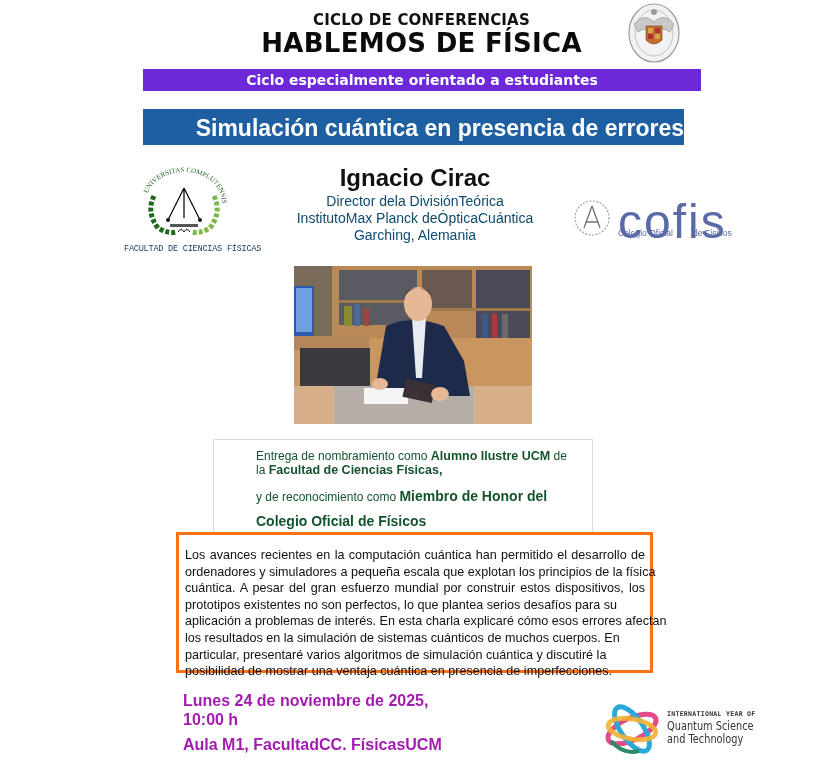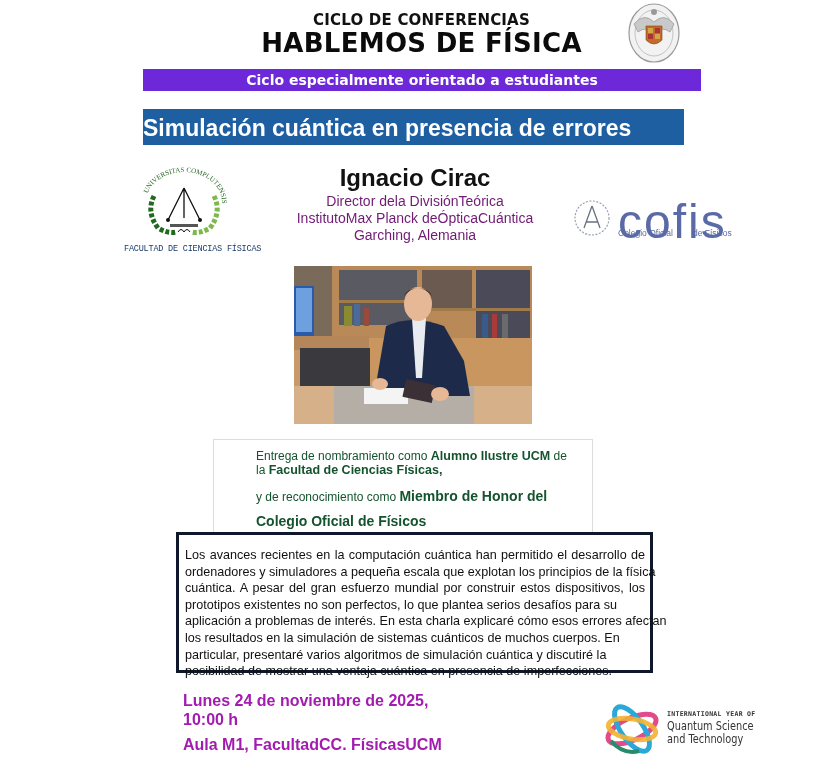--- a/index.html
+++ b/index.html
@@ -1,27 +1,27 @@
 <!DOCTYPE html>
 <html><head>
 <meta charset="utf-8">
 <style>
   html, body { margin:0; padding:0; background:#ffffff; }
   body { width:827px; height:782px; position:relative; overflow:hidden; font-family:"Liberation Sans", sans-serif; color:#111; }
   .abs { position:absolute; }
   .series-title { left:0; width:843px; top:11px; text-align:center; font-family:"DejaVu Sans", sans-serif; font-weight:bold; font-size:15px; letter-spacing:0.2px; color:#111; }
   .main-title { left:0; width:843px; top:28px; text-align:center; font-family:"DejaVu Sans", sans-serif; font-weight:bold; font-size:26px; color:#0b0b0b; letter-spacing:0.3px; }
   .subtitle-bar { left:143px; top:69px; width:558px; height:22px; background:#6d28d9; color:#fff; text-align:center; font-family:"DejaVu Sans", sans-serif; font-weight:bold; font-size:14px; line-height:22px; }
-  .talk-bar { left:143px; top:109px; width:541px; height:36px; background:#1e5fa2; color:#fff; font-family:"Liberation Sans", sans-serif; font-weight:bold; font-size:23px; line-height:38px; text-align:left; }
+  .talk-bar { left:143px; top:109px; width:541px; height:36px; background:#1e5fa2; color:#fff; font-family:"Liberation Sans", sans-serif; font-weight:bold; font-size:23px; line-height:38px; text-align:right; }
   .speaker-name { left:280px; width:270px; top:164px; text-align:center; font-weight:bold; font-size:24px; color:#111; }
-  .speaker-line { left:250px; width:330px; text-align:center; font-size:14px; color:#701a75; }
+  .speaker-line { left:250px; width:330px; text-align:center; font-size:14px; color:#0c4a6e; }
   .photo { left:294px; top:266px; width:238px; height:158px; overflow:hidden; }
   .honor-box { left:213px; top:439px; width:380px; height:93px; border:1px solid #dcdcdc; border-bottom:none; box-sizing:border-box; font-size:12px; color:#14532d; }
   .honor-box .l { position:absolute; left:42px; white-space:nowrap; }
-  .abstract-box { left:176px; top:532px; width:477px; height:141px; border:3px solid #0f172a; box-sizing:border-box; padding:12px 5px 0 6px; font-size:12.6px; line-height:16.6px; color:#111; }
+  .abstract-box { left:176px; top:532px; width:477px; height:141px; border:3px solid #f97316; box-sizing:border-box; padding:12px 5px 0 6px; font-size:12.6px; line-height:16.6px; color:#111; }
   .abstract-box .j { text-align:justify; text-align-last:justify; white-space:nowrap; display:block; }
   .abstract-box .n { display:block; white-space:nowrap; }
   .date-line { left:183px; font-weight:bold; font-size:16px; color:#a21caf; }
   .iyq-text { left:667px; top:710px; color:#333; }
 </style>
 </head>
 <body>
 
 <div class="abs series-title">CICLO DE CONFERENCIAS</div>
 <div class="abs main-title">HABLEMOS DE FÍSICA</div>

